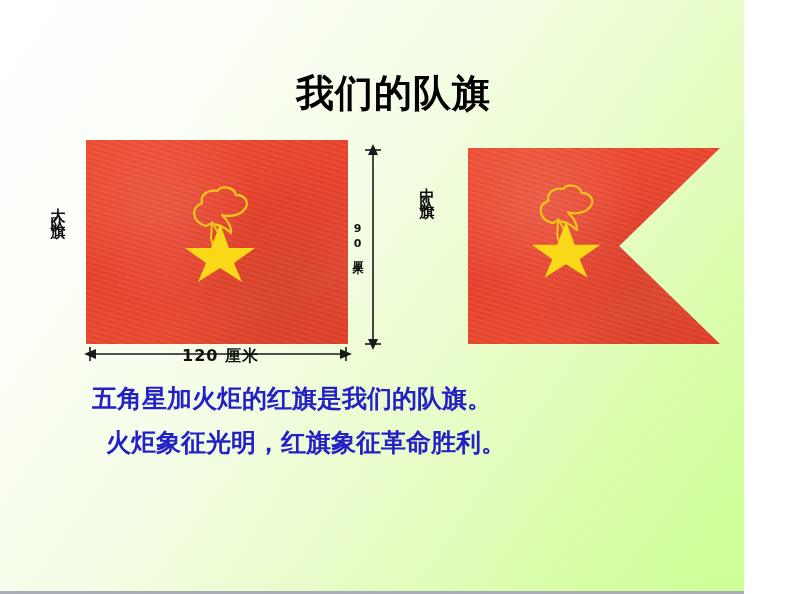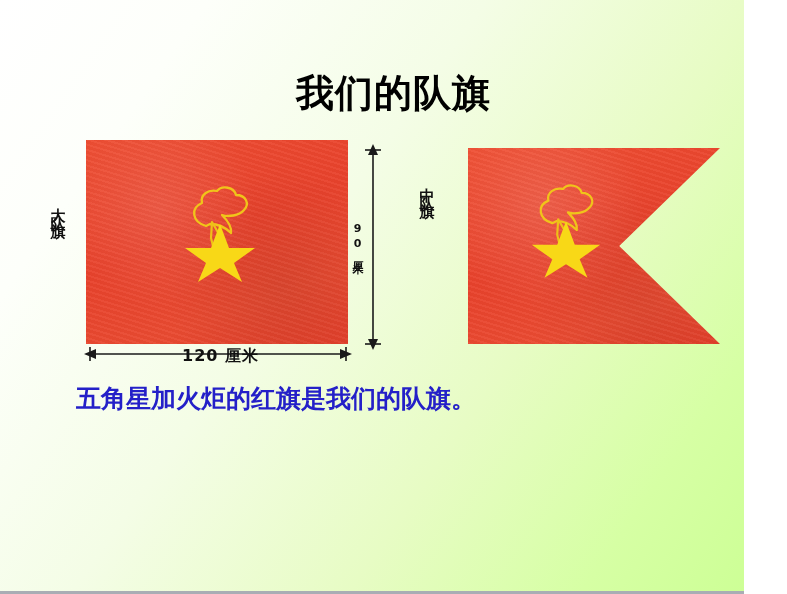--- a/index.html
+++ b/index.html
@@ -166,21 +166,21 @@
     top: 381px;
     width: 680px;
   }
   .body-line {
     font-family: "DejaVu Serif", "Liberation Serif", serif;
     font-size: 25px;
     font-weight: bold;
     color: #2420c8;
     line-height: 1.42;
     white-space: nowrap;
-    margin: 0 0 8px 0;
+    margin: 0 0 8px 16px;
   }
   #body-line-3 { padding-left: 14px; }
 </style>
 </head>
 <body>
 
 <div id="slide">
 
   <div id="title">我们的队旗</div>
 
@@ -235,15 +235,16 @@
         <polygon points="270,10 258,5 258,15" fill="#1a1a1a"></polygon>
         <line x1="8" y1="3" x2="8" y2="17" stroke="#1a1a1a" stroke-width="1.6"></line>
         <line x1="264" y1="3" x2="264" y2="17" stroke="#1a1a1a" stroke-width="1.6"></line>
       </svg>
     </div>
     <div id="dim-width-text">120  厘米</div>
   </div>
 
   <div id="body-text">
     <p class="body-line" id="body-line-1">五角星加火炬的红旗是我们的队旗。</p>
+    <p class="body-line" id="body-line-3">火炬象征光明，红旗象征革命胜利。</p>
   </div>
 
 </div>
 
 </body></html>

